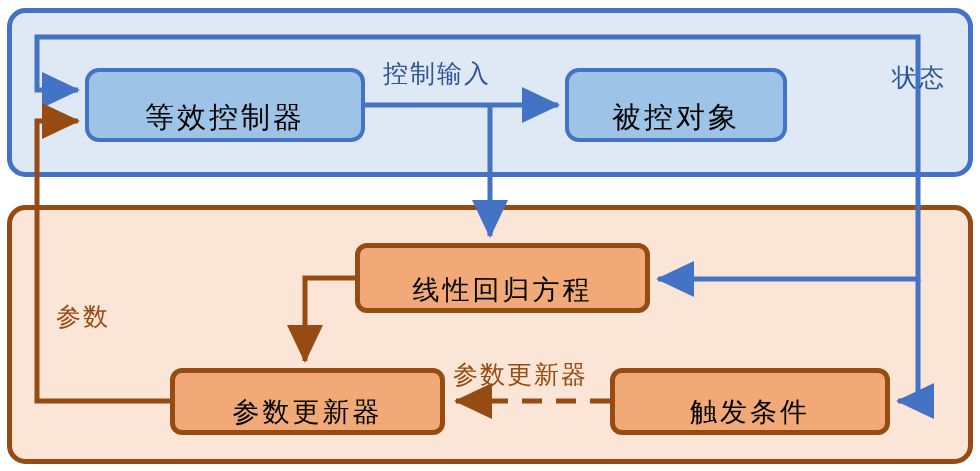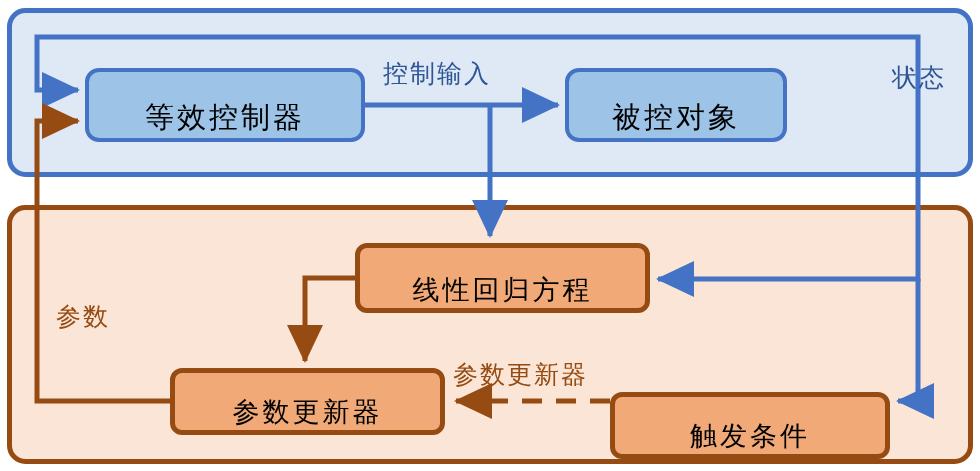--- a/index.html
+++ b/index.html
@@ -112,21 +112,21 @@
   </div>
 
   <div class="node orange" style="left:355px; top:243px; width:295px; height:70px;">
     <span>线性回归方程</span>
   </div>
 
   <div class="node orange" style="left:170px; top:368px; width:275px; height:67px;">
     <span>参数更新器</span>
   </div>
 
-  <div class="node orange" style="left:610px; top:368px; width:280px; height:67px;margin-top:24px;">
+  <div class="node orange" style="left:610px; top:368px; width:280px; height:67px;">
     <span>触发条件</span>
   </div>
 
   <div class="edge-label blue-lbl" style="left:383px; top:57px;">控制输入</div>
 
   <div class="edge-label blue-lbl" style="left:892px; top:61px;">状态</div>
 
   <div class="edge-label brown-lbl" style="left:453px; top:358px;">参数更新器</div>
 
   <div class="edge-label brown-lbl two-line" style="left:56px; top:302px;">

